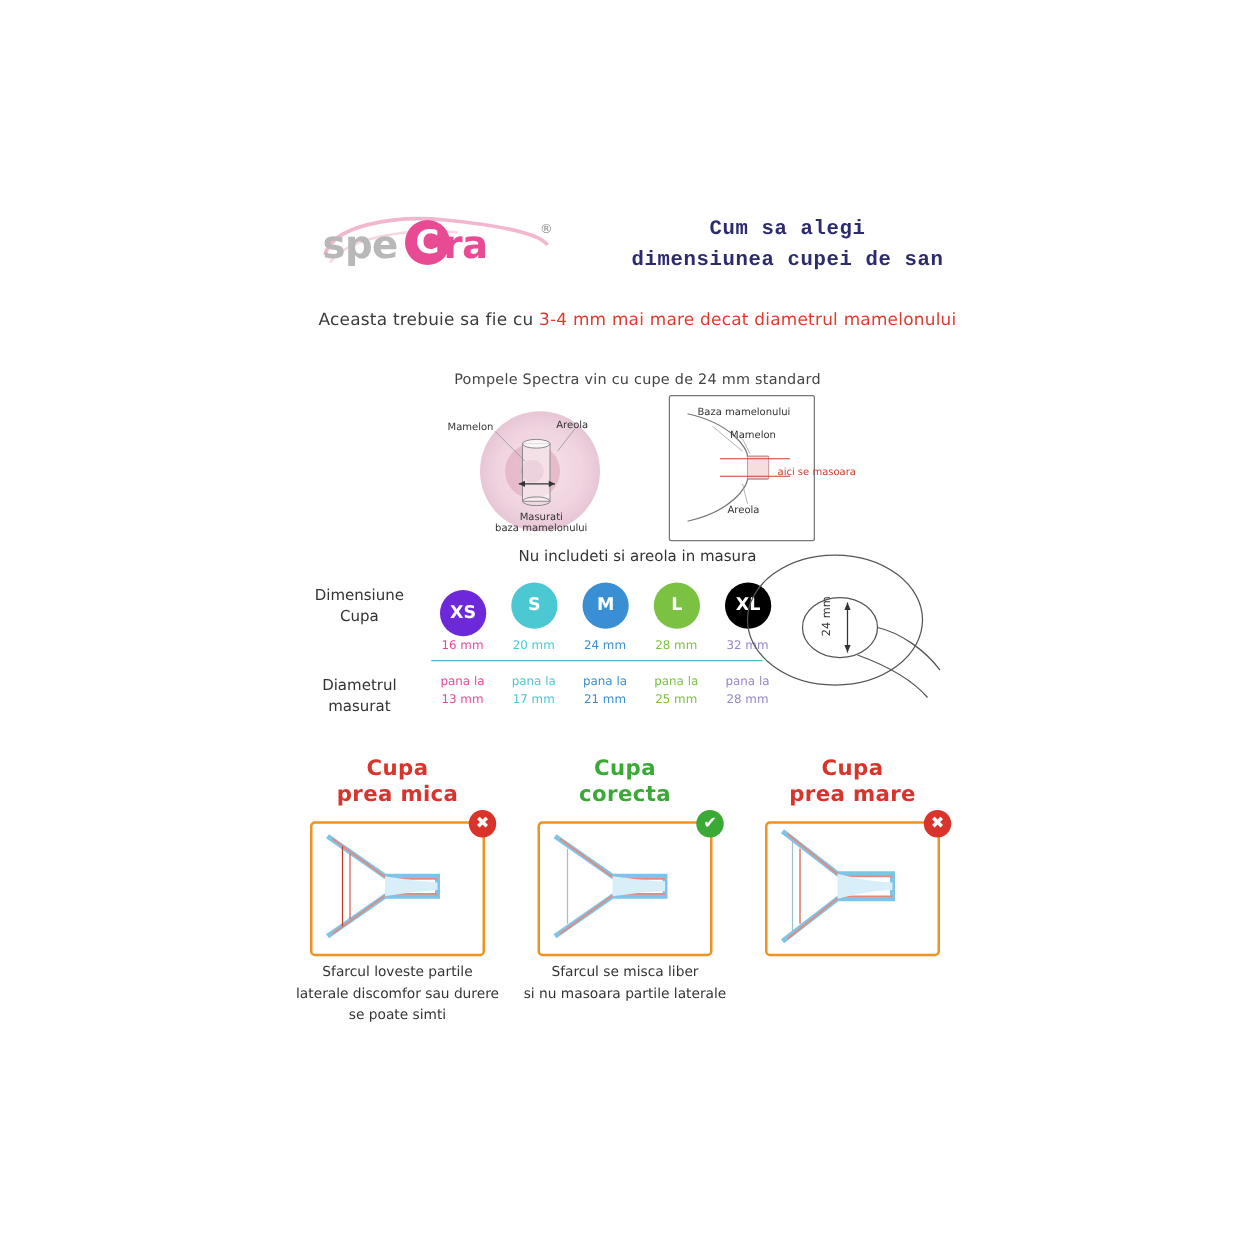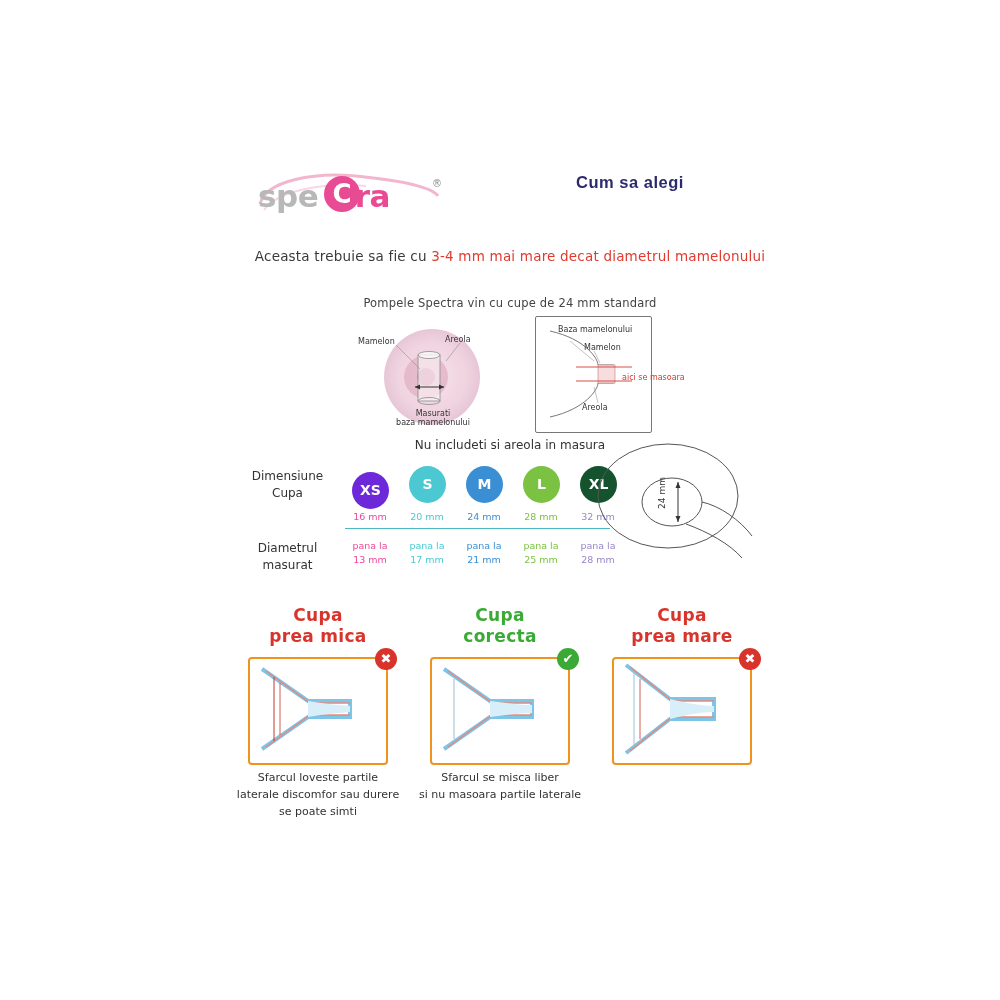--- a/index.html
+++ b/index.html
@@ -79,21 +79,21 @@
     width: 186px;
     height: 50px;
   }
 
   .title {
     position: absolute;
     left: 240px;
     top: 10px;
     width: 320px;
     text-align: center;
-    font-family: Liberation Sans, sans-serif;
+    font-family: Liberation Mono, monospace;
     font-size: 16.5px;
     font-weight: bold;
     color: #2b2b6e;
     letter-spacing: 0.5px;
     line-height: 25px;
   }
 
   
   .intro {
     position: absolute;
@@ -273,20 +273,21 @@
       </svg>
       <div class="logo-text">
         <span>spe</span><span style="visibility:hidden">C</span><span class="pink">tra</span>
       </div>
       <div class="logo-c">C</div>
       <div class="logo-reg">®</div>
     </div>
 
     <div class="title">
       <div>Cum sa alegi</div>
+      <div>dimensiunea cupei de san</div>
     </div>
   </div>
 
   <div class="intro">
     <div>
       <span>Aceasta trebuie sa fie cu </span><span class="hl">3-4 mm mai mare decat diametrul mamelonului</span>
     </div>
   </div>
   <div class="subnote">Pompele Spectra vin cu cupe de 24 mm standard</div>
 
@@ -341,21 +342,21 @@
   <div class="table-wrap">
     <div class="rowlabel" style="left:0px; top:8px;">
       <div>Dimensiune</div>
       <div>Cupa</div>
     </div>
 
     <div class="circle" style="left:112px; top:12px; background:#6d28d9;">XS</div>
     <div class="circle" style="left:169px; top:6px; background:#4bc8d2;">S</div>
     <div class="circle" style="left:226px; top:6px; background:#3a8fd4;">M</div>
     <div class="circle" style="left:283px; top:6px; background:#7cc242;">L</div>
-    <div class="circle" style="left:340px; top:6px; background:#14532d;">XL</div>
+    <div class="circle" style="left:340px; top:6px; background:#000000;">XL</div>
 
     <div class="mm" style="left:105px; top:51px; color:#ec4899;">16 mm</div>
     <div class="mm" style="left:162px; top:51px; color:#4bc8d2;">20 mm</div>
     <div class="mm" style="left:219px; top:51px; color:#3a8fd4;">24 mm</div>
     <div class="mm" style="left:276px; top:51px; color:#7cc242;">28 mm</div>
     <div class="mm" style="left:333px; top:51px; color:#9a86c9;">32 mm</div>
 
     <div class="hrule"></div>
 
     <div class="rowlabel" style="left:0px; top:80px;">

